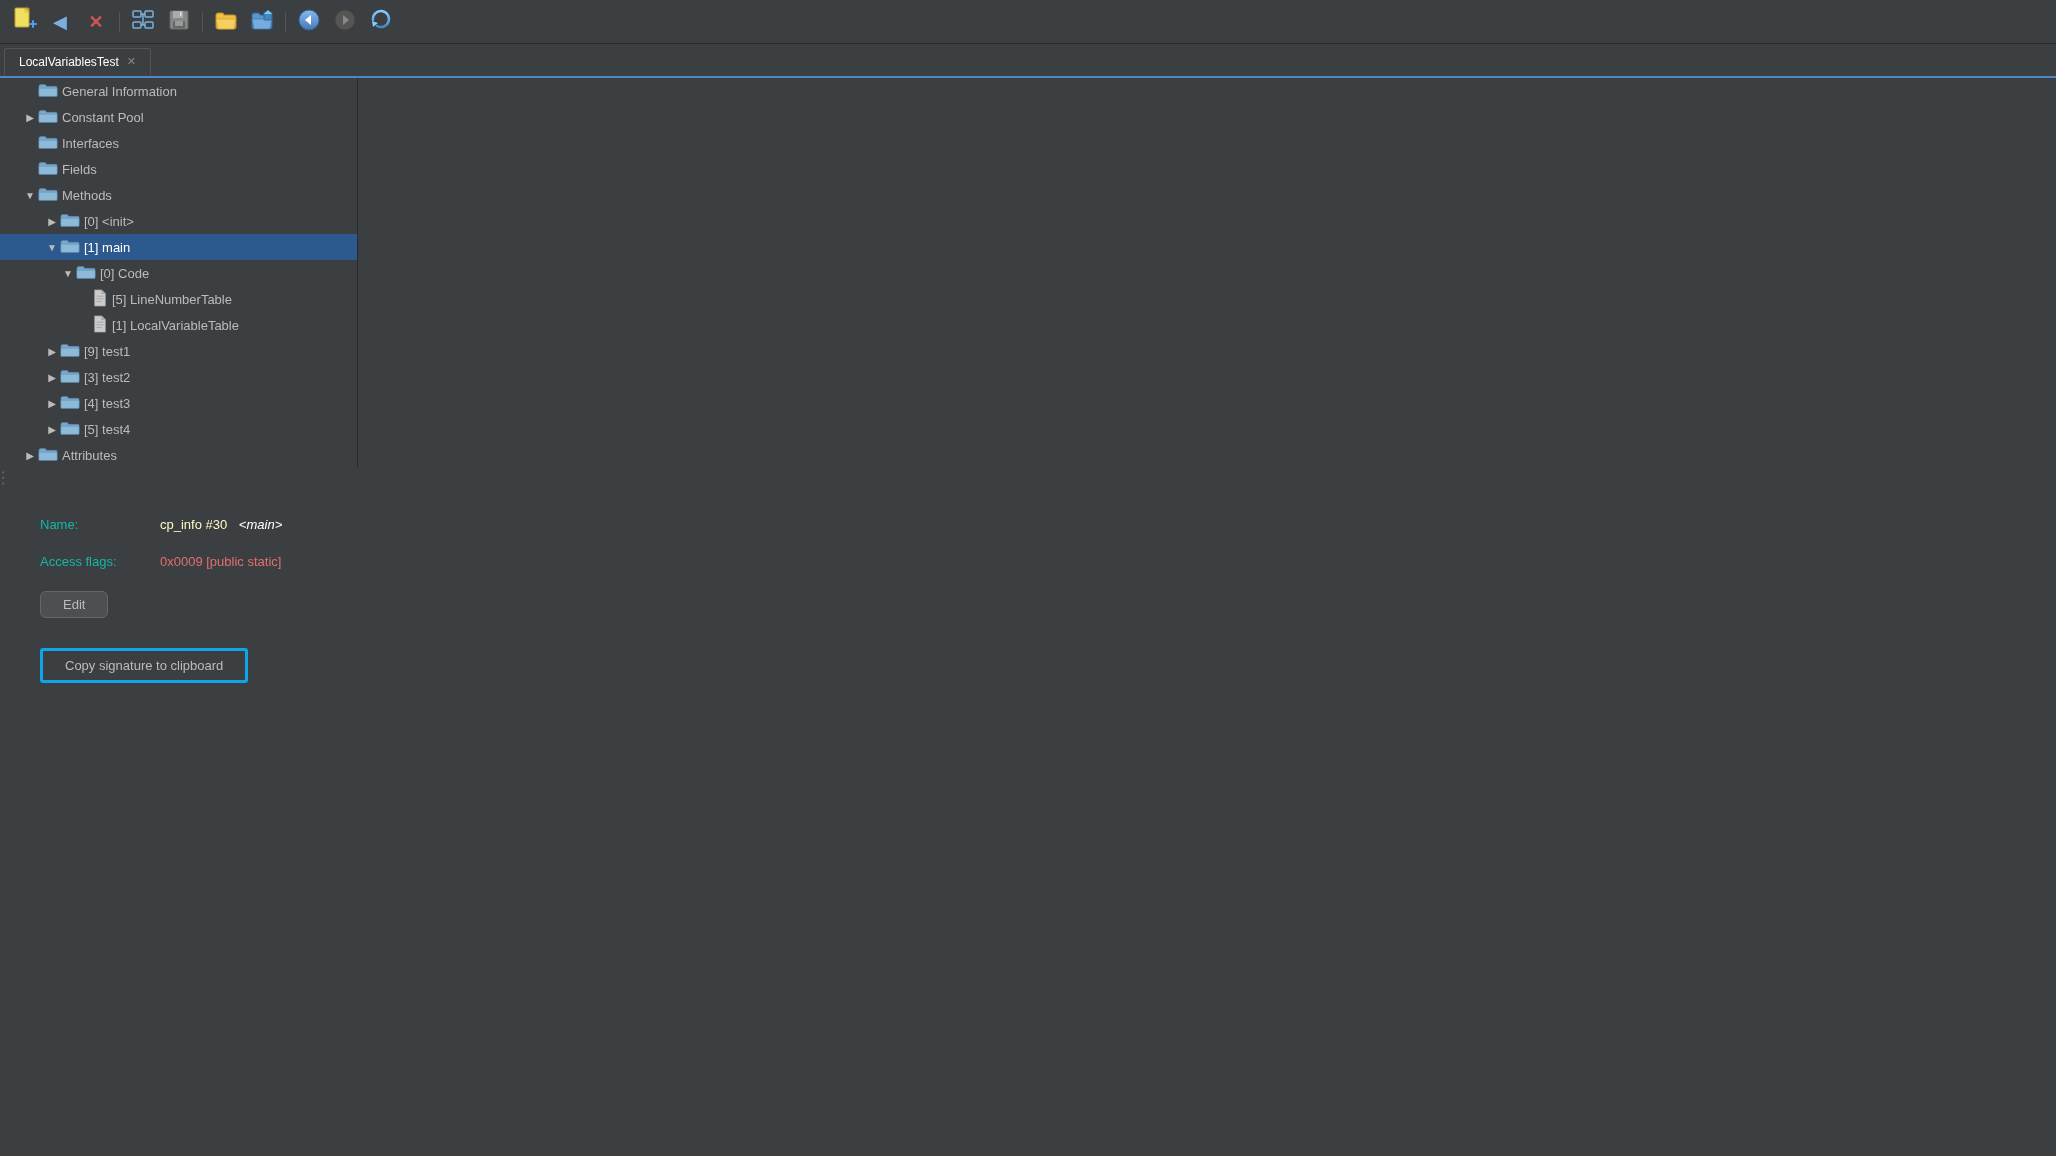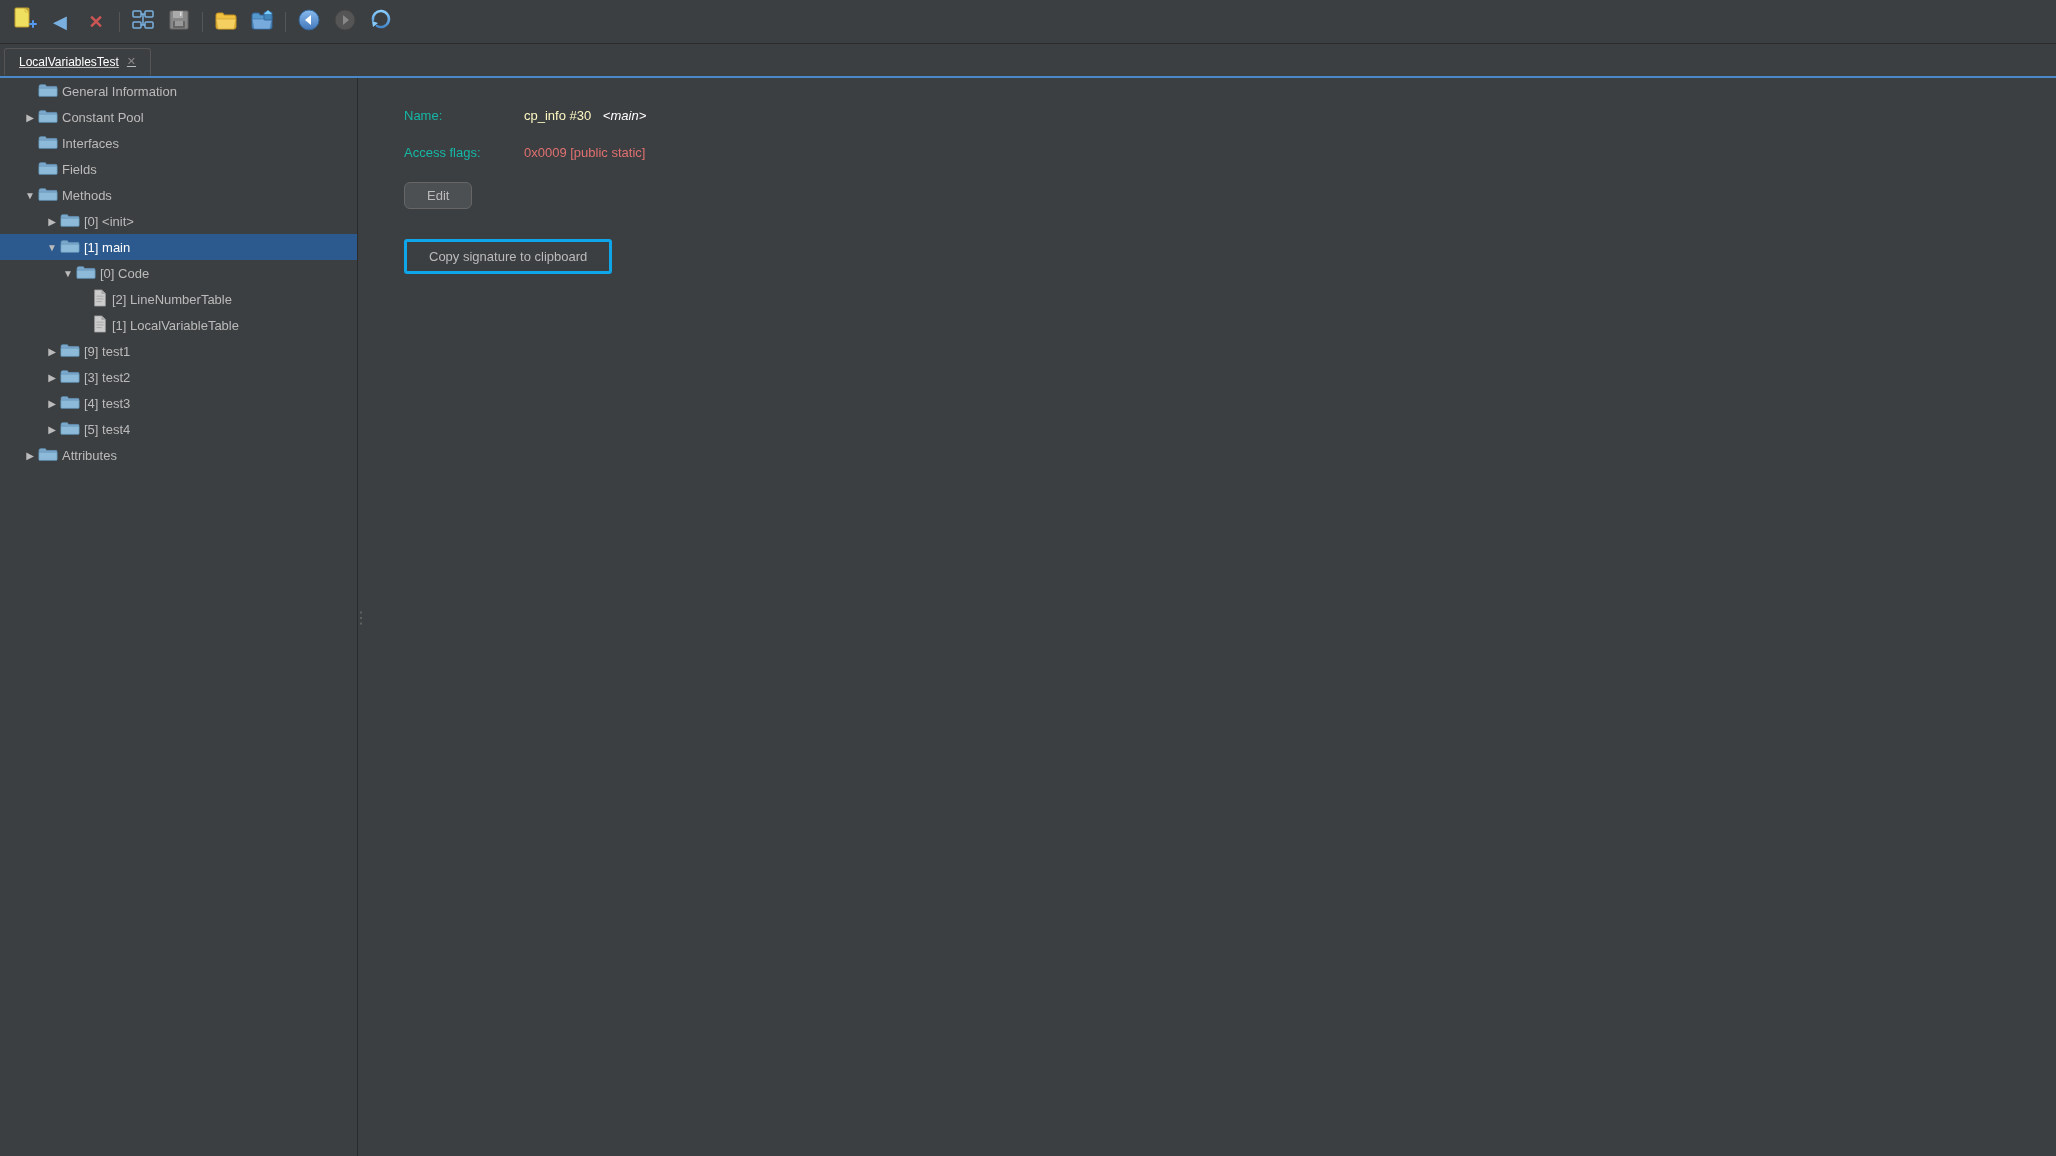--- a/index.html
+++ b/index.html
@@ -42,21 +42,20 @@
     }
 
     
     #tabbar {
       background: #3c3f41;
       height: 34px;
       display: flex;
       align-items: flex-end;
       border-bottom: 2px solid #4a88c7;
       padding-left: 4px;
-      text-decoration: underline;
     }
     .tab {
       background: #4c5052;
       color: #bbbbbb;
       padding: 5px 14px;
       height: 28px;
       display: flex;
       align-items: center;
       gap: 8px;
       border-top-left-radius: 3px;
@@ -74,20 +73,21 @@
     .tab-close {
       font-size: 11px;
       color: #888;
       cursor: pointer;
     }
 
     
     #main {
       display: flex;
       height: calc(100vh - 78px);
+      flex-direction: column;
     }
 
     
     #sidebar {
       width: 358px;
       min-width: 358px;
       background: #3c3f41;
       border-right: 1px solid #2b2b2b;
       overflow-y: auto;
       position: relative;
@@ -393,21 +393,21 @@
       </div>
       <div class="tree-item indent4">
         <span class="arrow" style="color: transparent;"></span>
         <span><svg class="file-icon-svg" viewBox="0 0 16 20" xmlns="http://www.w3.org/2000/svg">
       <path d="M2 1 L10 1 L14 5 L14 19 L2 19 Z" fill="#cccccc" stroke="#999" stroke-width="0.8"></path>
       <path d="M10 1 L14 5 L10 5 Z" fill="#aaaaaa" stroke="#999" stroke-width="0.5"></path>
       <line x1="4" y1="8" x2="12" y2="8" stroke="#999" stroke-width="0.8"></line>
       <line x1="4" y1="11" x2="12" y2="11" stroke="#999" stroke-width="0.8"></line>
       <line x1="4" y1="14" x2="10" y2="14" stroke="#999" stroke-width="0.8"></line>
     </svg></span>
-        <span>[2] LineNumberTable</span>
+        <span>[5] LineNumberTable</span>
       </div>
       <div class="tree-item indent4">
         <span class="arrow" style="color: transparent;"></span>
         <span><svg class="file-icon-svg" viewBox="0 0 16 20" xmlns="http://www.w3.org/2000/svg">
       <path d="M2 1 L10 1 L14 5 L14 19 L2 19 Z" fill="#cccccc" stroke="#999" stroke-width="0.8"></path>
       <path d="M10 1 L14 5 L10 5 Z" fill="#aaaaaa" stroke="#999" stroke-width="0.5"></path>
       <line x1="4" y1="8" x2="12" y2="8" stroke="#999" stroke-width="0.8"></line>
       <line x1="4" y1="11" x2="12" y2="11" stroke="#999" stroke-width="0.8"></line>
       <line x1="4" y1="14" x2="10" y2="14" stroke="#999" stroke-width="0.8"></line>
     </svg></span>

